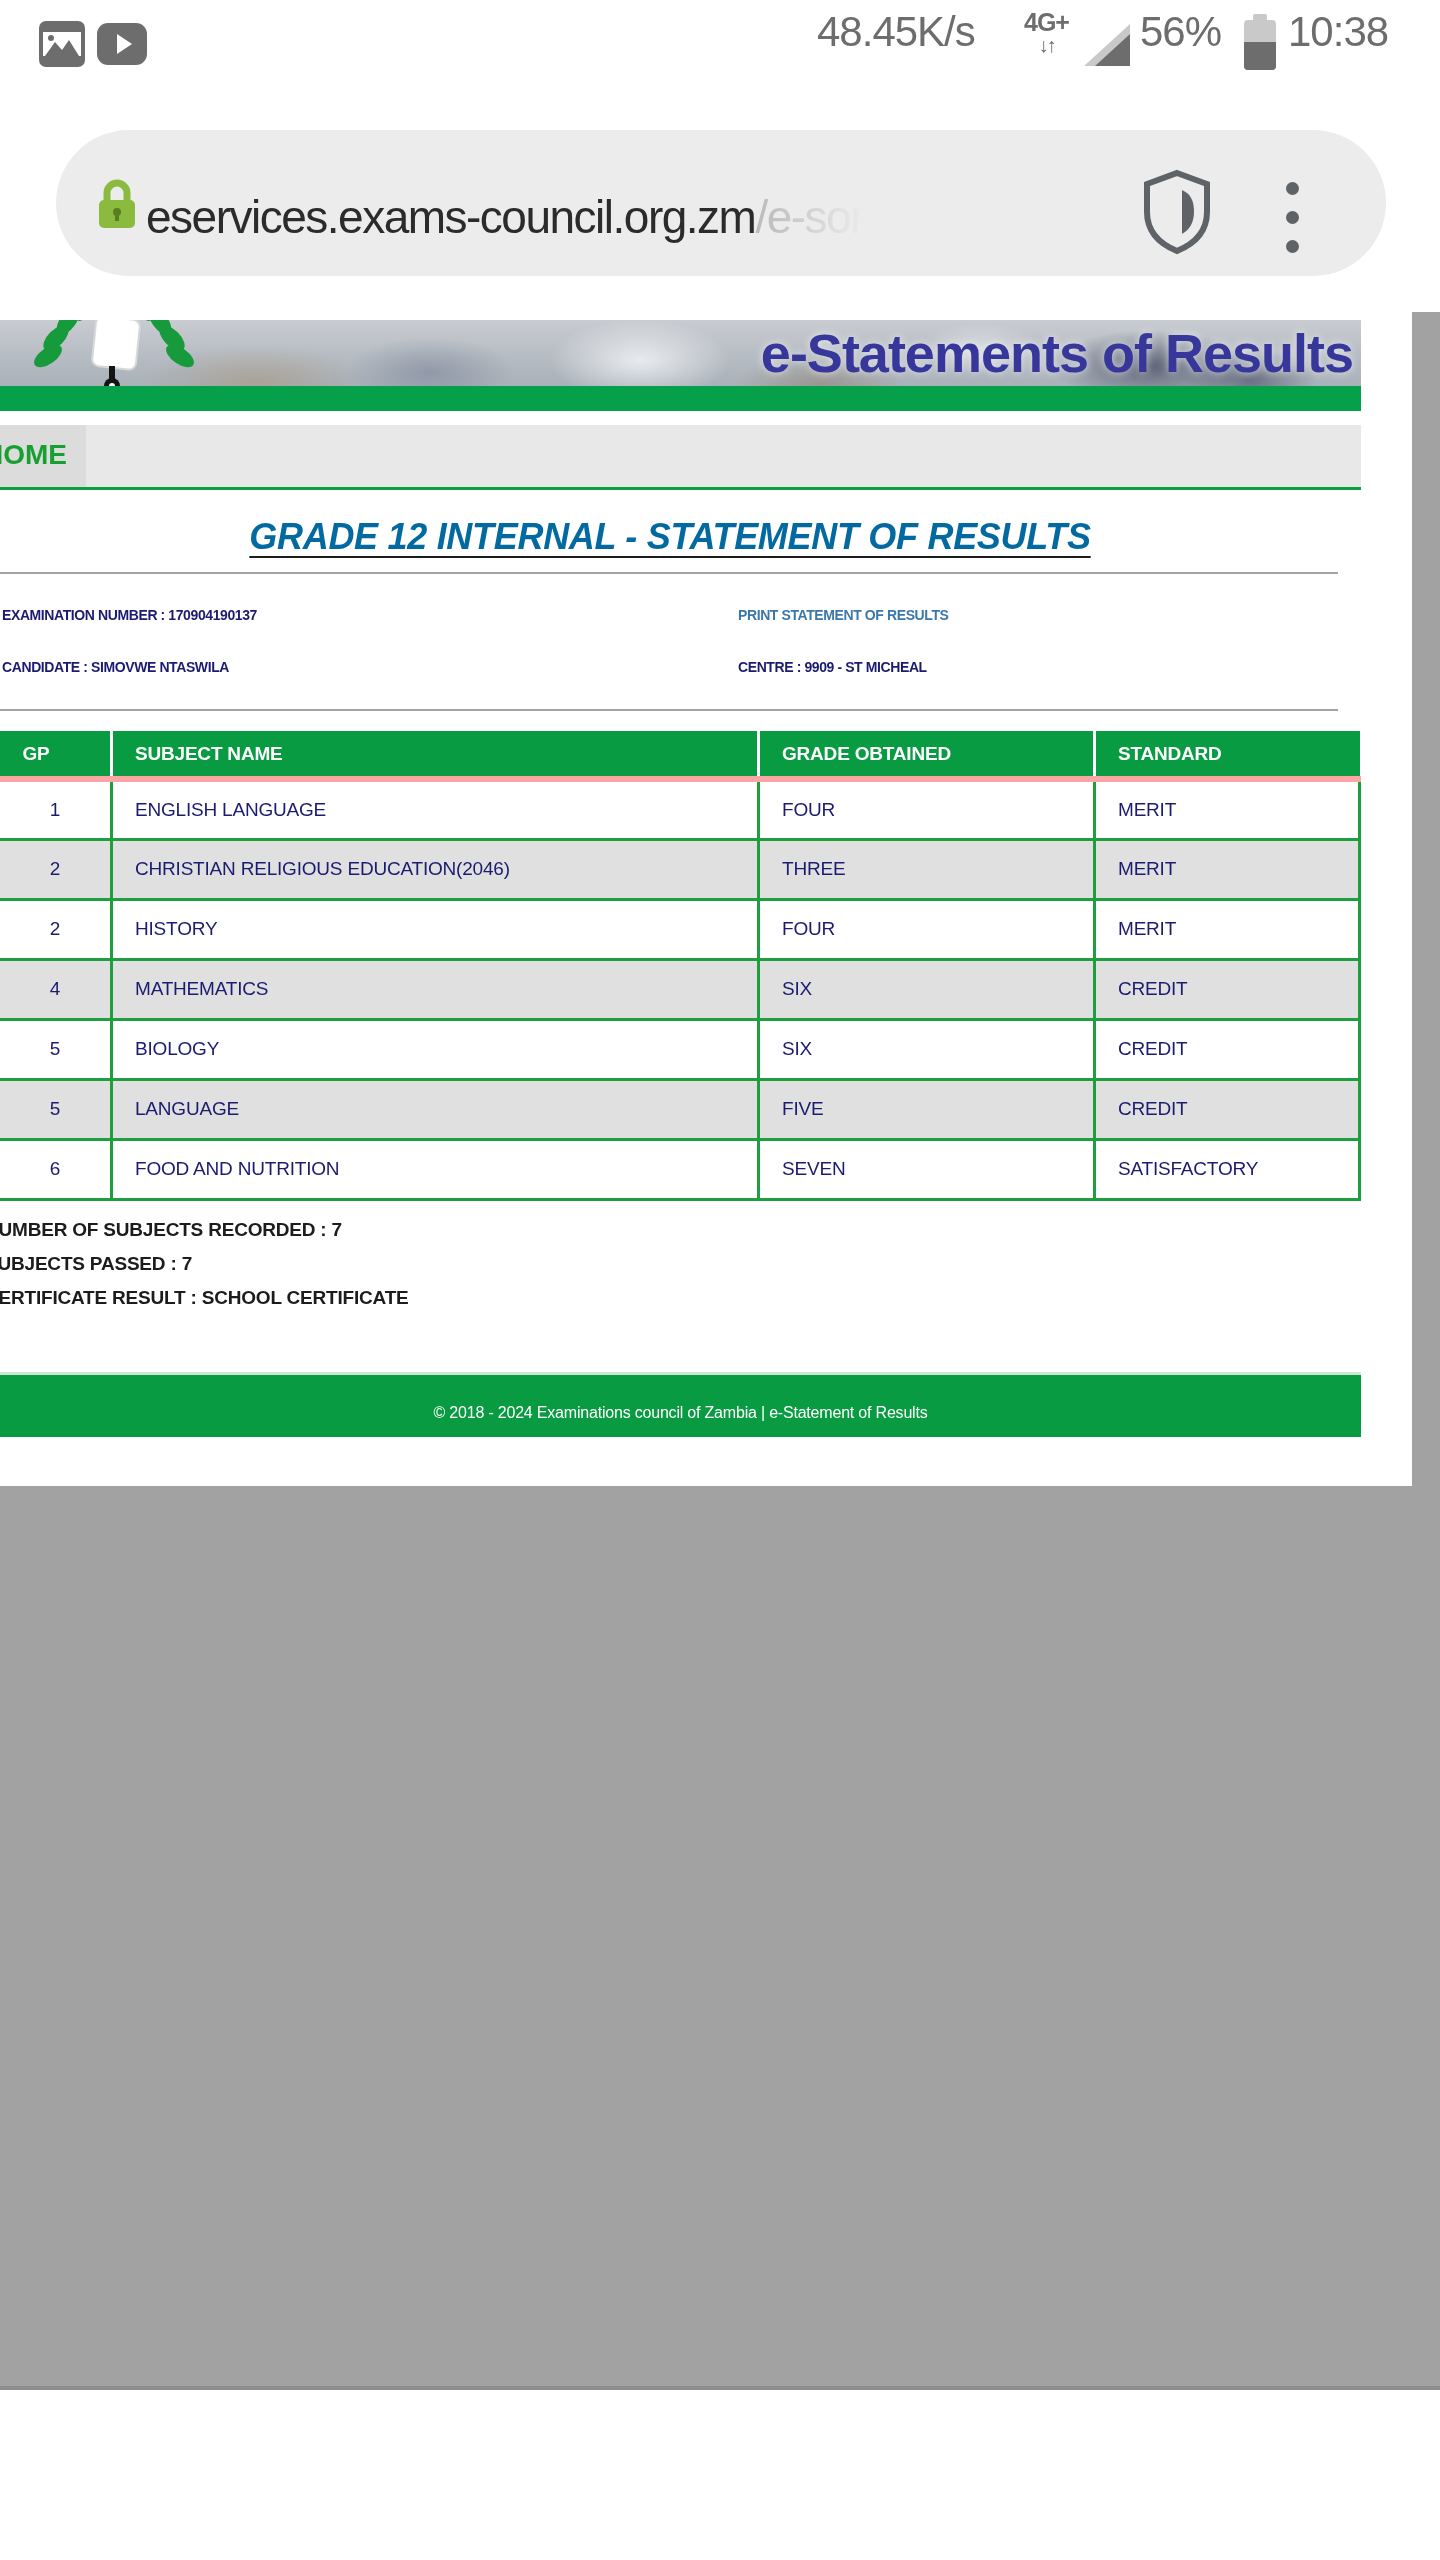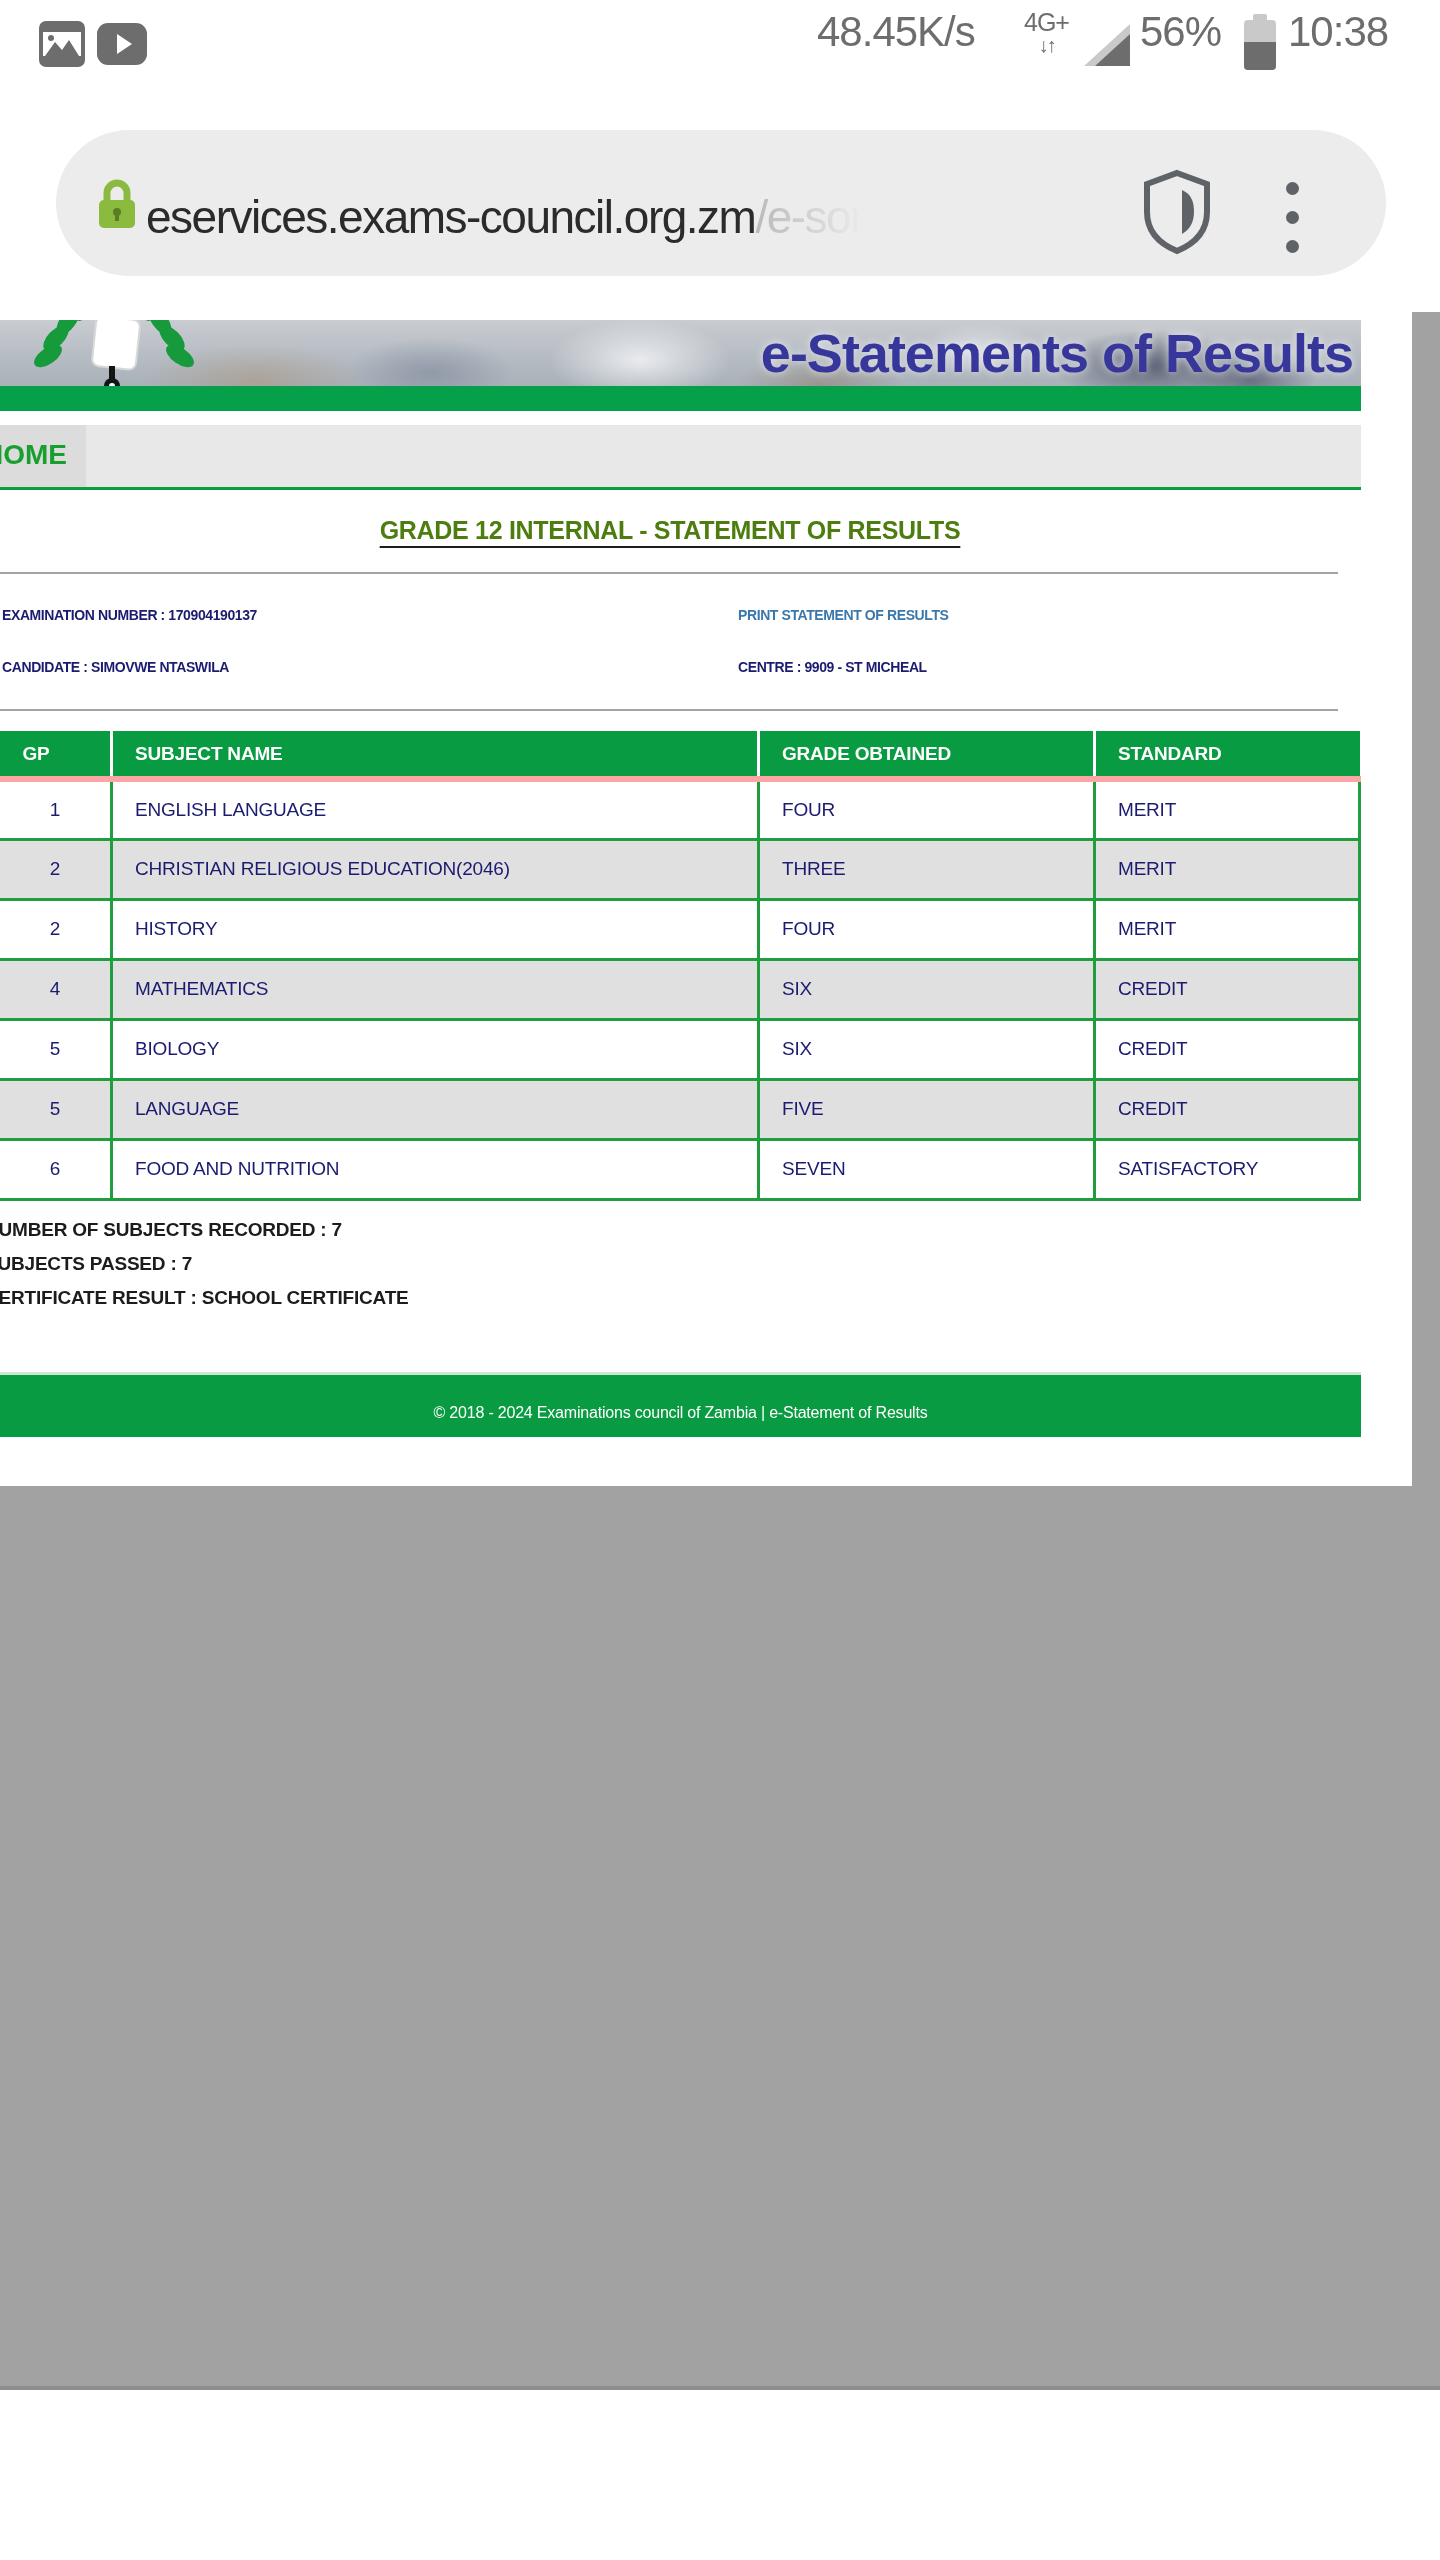--- a/index.html
+++ b/index.html
@@ -4,21 +4,21 @@
 <style>
   * { margin:0; padding:0; box-sizing:border-box; }
   body { background:#555; font-family:"Liberation Sans", sans-serif; }
   .screen { position:relative; width:1440px; height:2560px; background:#fff; overflow:hidden; margin:0 auto; }
 
   
   .status-bar { position:absolute; left:0; top:0; width:1440px; height:92px; background:#fff; }
   .sb-icon { position:absolute; top:18px; }
   .sb-text { position:absolute; top:8px; color:#6d6d6d; font-size:42px; letter-spacing:-1px; white-space:nowrap; }
   .net-badge { position:absolute; left:1024px; top:10px; color:#6d6d6d; text-align:center; line-height:1; }
-  .net-badge .g { font-size:25px; font-weight:normal; letter-spacing:-1px; }
+  .net-badge .g { font-size:25px; font-weight:bold; letter-spacing:-1px; }
   .net-badge .arrows { font-size:20px; letter-spacing:-2px; }
   .battery { position:absolute; left:1244px; top:14px; width:32px; height:56px; }
   .battery .cap { position:absolute; left:9px; top:0; width:14px; height:7px; background:#c9c9c9; border-radius:2px; }
   .battery .body { position:absolute; left:0; top:6px; width:32px; height:50px; border-radius:4px; overflow:hidden; background:#c9c9c9; }
   .battery .fill { position:absolute; left:0; bottom:0; width:100%; height:56%; background:#6d6d6d; }
 
   
   .addr-pill { position:absolute; left:56px; top:130px; width:1330px; height:146px; background:#ececec; border-radius:74px; }
   .lock { position:absolute; left:92px; top:176px; }
   .url { position:absolute; left:146px; top:190px; font-size:46px; letter-spacing:-1.5px; white-space:nowrap; color:#2b2b2b; max-width:960px; overflow:hidden; }
@@ -44,22 +44,22 @@
   .ecz-logo { position:absolute; left:14px; top:-46px; }
 
   .green-bar { position:absolute; left:0; top:386px; width:1361px; height:25px; background:#06a04a; }
 
   
   .tab-row { position:absolute; left:0; top:425px; width:1361px; height:65px; background:#e8e8e8; border-bottom:3px solid #0aa13c; }
   .home-tab { position:absolute; left:-20px; top:0; width:106px; height:62px; background:#dcdcdc; }
   .home-tab span { position:absolute; left:3px; top:14px; font-size:28px; font-weight:bold; color:#17a02f; letter-spacing:0; white-space:nowrap; }
 
   
-  .page-title { position:absolute; left:0; top:516px; width:1340px; text-align:center; font-size:25px; font-weight:bold;
-    color:#4d7c0f; letter-spacing:-0.3px; text-decoration:underline; text-decoration-color:#1c1c1c; text-decoration-thickness:2px; text-underline-offset:7px; }
+  .page-title { position:absolute; left:0; top:516px; width:1340px; text-align:center; font-size:36px; font-weight:bold;
+    color:#0369a1; letter-spacing:-0.3px; text-decoration:underline; text-decoration-color:#1c1c1c; text-decoration-thickness:2px; text-underline-offset:7px;font-style:italic; }
   .hr { position:absolute; left:0; width:1338px; height:2px; background:#a3a3a3; }
   .hr1 { top:572px; } .hr2 { top:709px; }
   .info { position:absolute; font-size:14px; font-weight:bold; letter-spacing:-0.4px; color:#1b1b70; white-space:nowrap; }
   .exam { left:2px; top:607px; }
   .print-link { left:738px; top:607px; color:#3a78ab;text-align:center; }
   .cand { left:2px; top:659px; }
   .centre { left:738px; top:659px; }
 
   
   table.results { position:absolute; left:-3px; top:731px; width:1361px; border-collapse:collapse; table-layout:fixed; }

